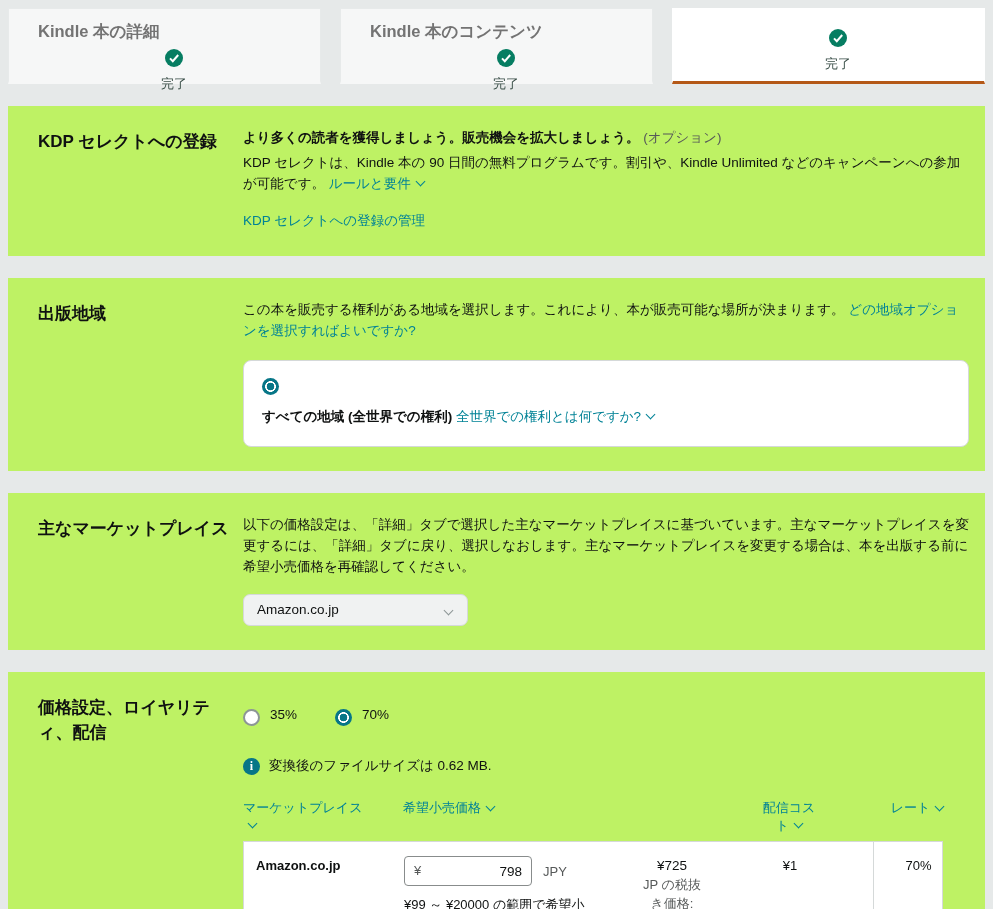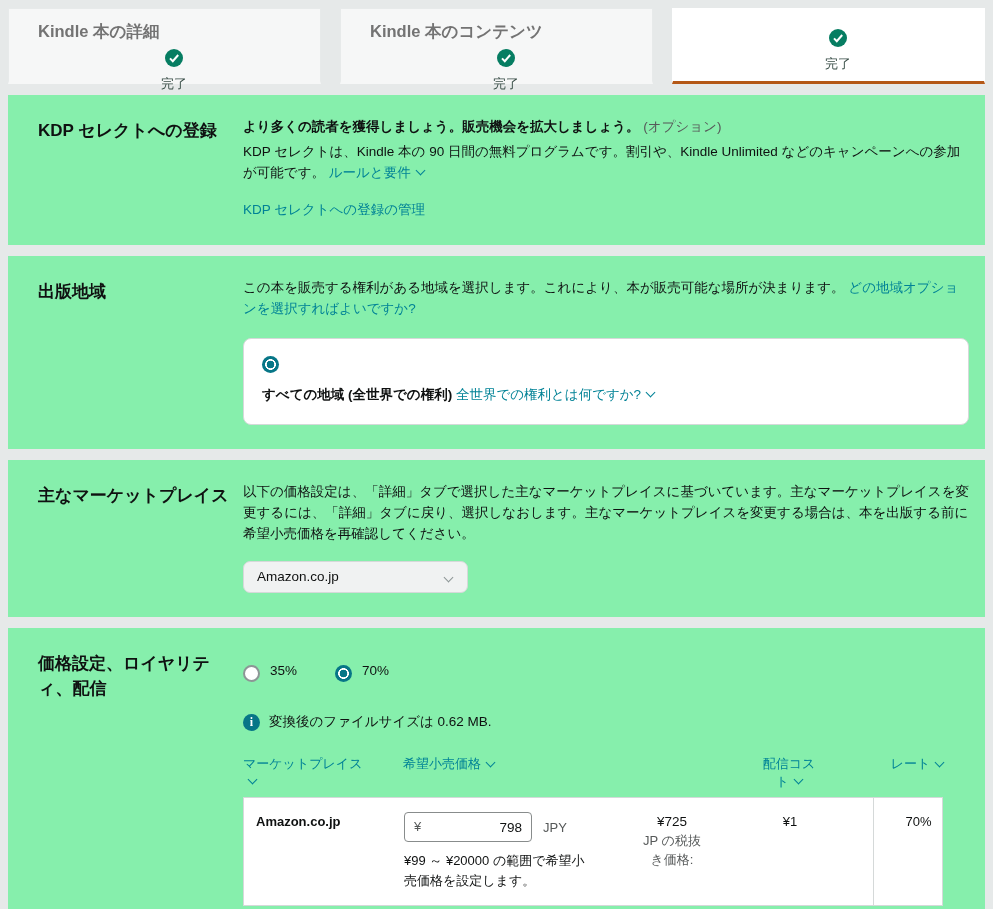--- a/index.html
+++ b/index.html
@@ -17,21 +17,21 @@
     background:#f6f7f7;border:1px solid #e7eaea;border-bottom:3px solid transparent;
     padding:13px 10px 0 29px;cursor:pointer;
   }
   .tab.active{background:#ffffff;border-color:#fff;border-bottom:3px solid #b45817;}
   .tab-title{font-size:16.5px;font-weight:bold;color:#737373;line-height:1.2;}
   .tab.active .tab-title{color:#0f1111;}
   .tab-status{display:flex;align-items:center;gap:8px;margin-top:7px;flex-direction:column;}
   .tab-status .label{font-size:13px;color:#3a4f48;}
   .check{width:18px;height:18px;flex:0 0 18px;}
   
-  .section{background:#86efac;margin:11px 8px 0 8px;display:flex;}
+  .section{background:#bef264;margin:22px 8px 0 8px;display:flex;}
   .sec-head{width:235px;box-sizing:border-box;padding:24px 10px 0 30px;}
   .sec-head h2{margin:0;font-size:17px;font-weight:bold;line-height:1.45;color:#0f1111;}
   .sec-body{flex:1;box-sizing:border-box;padding:22px 16px 24px 0;line-height:1.55;}
   p{margin:0;}
   a.link{color:#008296;text-decoration:none;cursor:pointer;}
   a.link.bold{font-weight:bold;}
   .gray{color:#565959;}
   .caret{display:inline-block;width:6px;height:6px;border-right:1.6px solid currentColor;
     border-bottom:1.6px solid currentColor;transform:rotate(45deg);margin-left:6px;vertical-align:2.5px;}
   

